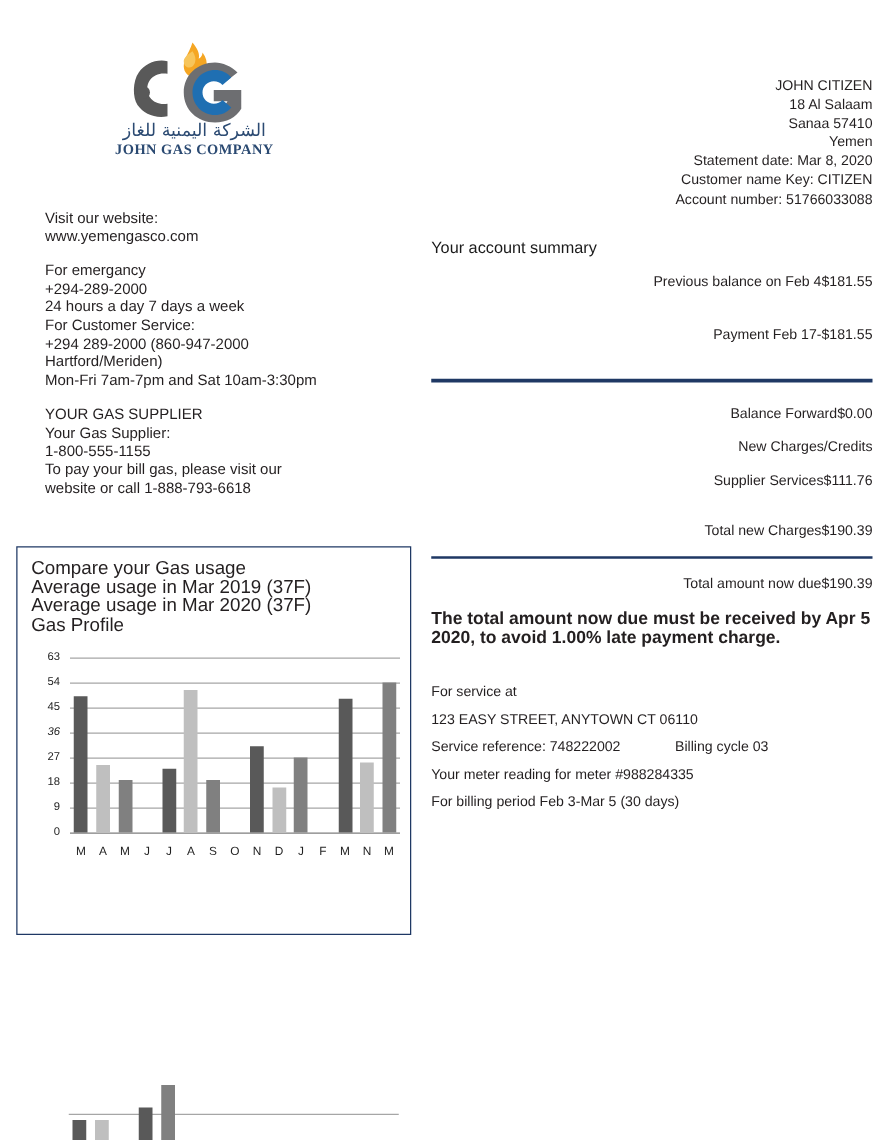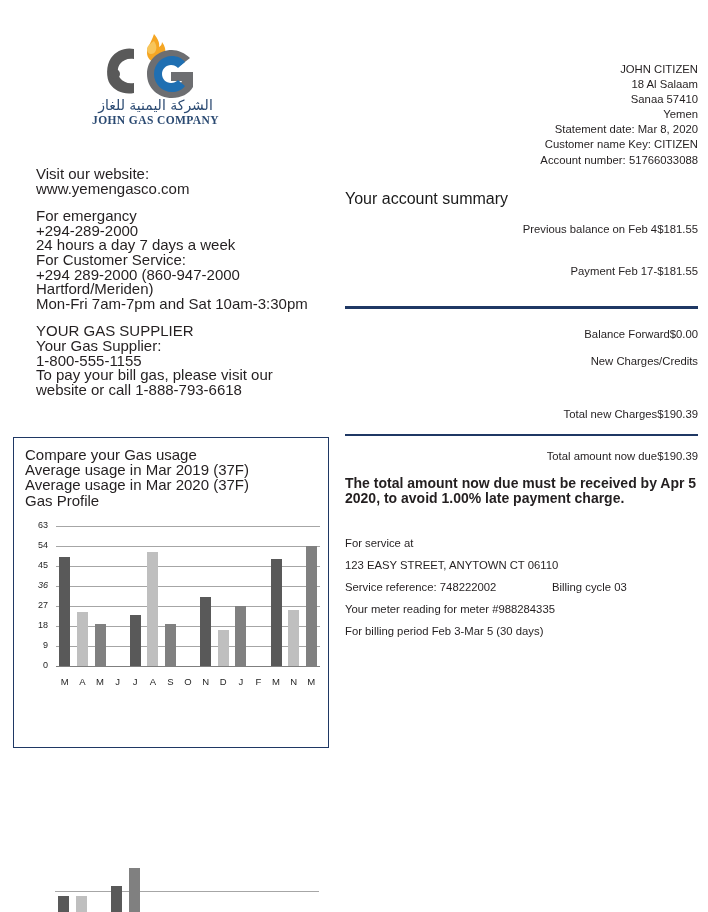--- a/index.html
+++ b/index.html
@@ -52,37 +52,37 @@
     font-size: 11.3px;
     line-height: 15.1px;
   }
 
   
   #contact-block {
     position: absolute;
     left: 36px;
     top: 167px;
     width: 280px;
-    font-size: 15px;
+    font-size: 12px;
     line-height: 14.6px;
   }
   .contact-group { margin-bottom: 13px; }
   .contact-group:last-child { margin-bottom: 0; }
   .contact-line { white-space: pre-wrap; }
 
   
   #summary-block {
     position: absolute;
     left: 345px;
     top: 190px;
     width: 353px;
     font-size: 11.3px;
   }
   #summary-title {
-    font-size: 16px;
+    font-size: 13px;
     color: #1a1a1a;
     margin-bottom: 14px;
   }
   .sum-row {
     display: flex;
     justify-content: flex-end;
     align-items: baseline;
     line-height: 14px;
   }
   .sum-label { white-space: nowrap; }
@@ -103,21 +103,21 @@
     font-size: 14px;
     line-height: 15px;
     margin-top: 13px;
     font-weight: bold;
   }
   #service-block {
     margin-top: 26px;
     font-size: 11.3px;
     line-height: 22px;
   }
-  .svc-split { display: flex; gap: 12px; }
+  .svc-split { display: flex; }
   .svc-split .svc-a { width: 195px; }
 
   
   #chart-card {
     position: absolute;
     left: 13px;
     top: 437px;
     width: 316px;
     height: 311px;
     border: 1.6px solid #1f3864;
@@ -244,20 +244,24 @@
     <span class="sum-amount">$0.00</span>
   </div>
   <div class="gap-13"></div>
 
   <div class="sum-row">
     <span class="sum-label">New Charges/Credits</span>
     <span class="sum-amount"></span>
   </div>
   <div class="gap-13"></div>
 
+  <div class="sum-row">
+    <span class="sum-label">Supplier Services</span>
+    <span class="sum-amount">$111.76</span>
+  </div>
   <div class="gap-13"></div>
 
   <div class="gap-13"></div>
 
   <div class="sum-row">
     <span class="sum-label">Total new Charges</span>
     <span class="sum-amount">$190.39</span>
   </div>
 
   <div class="gap-13"></div>

